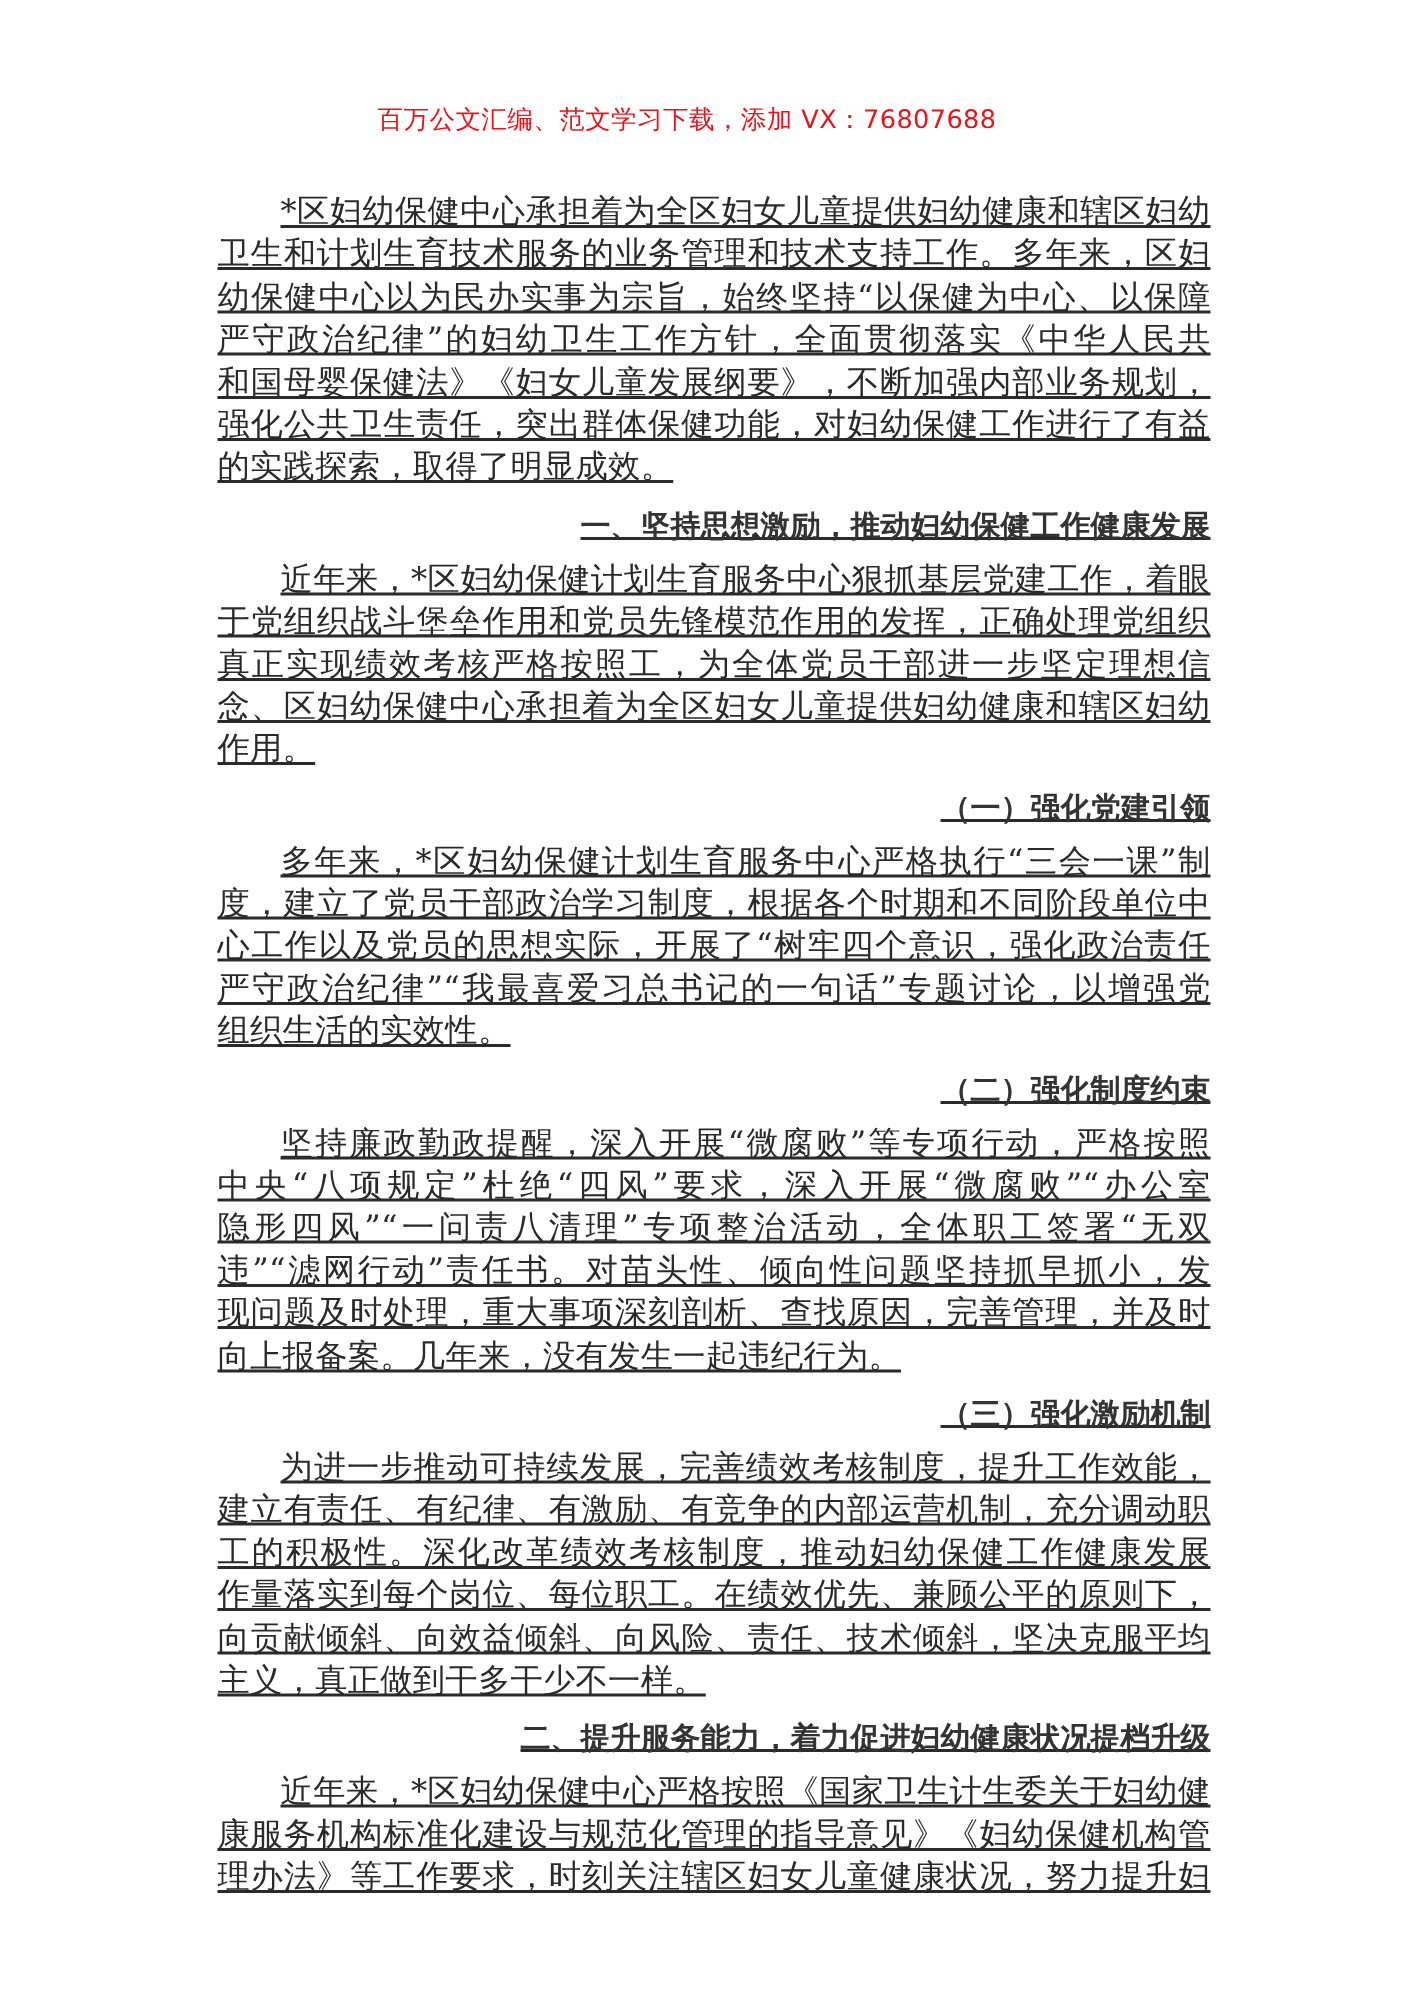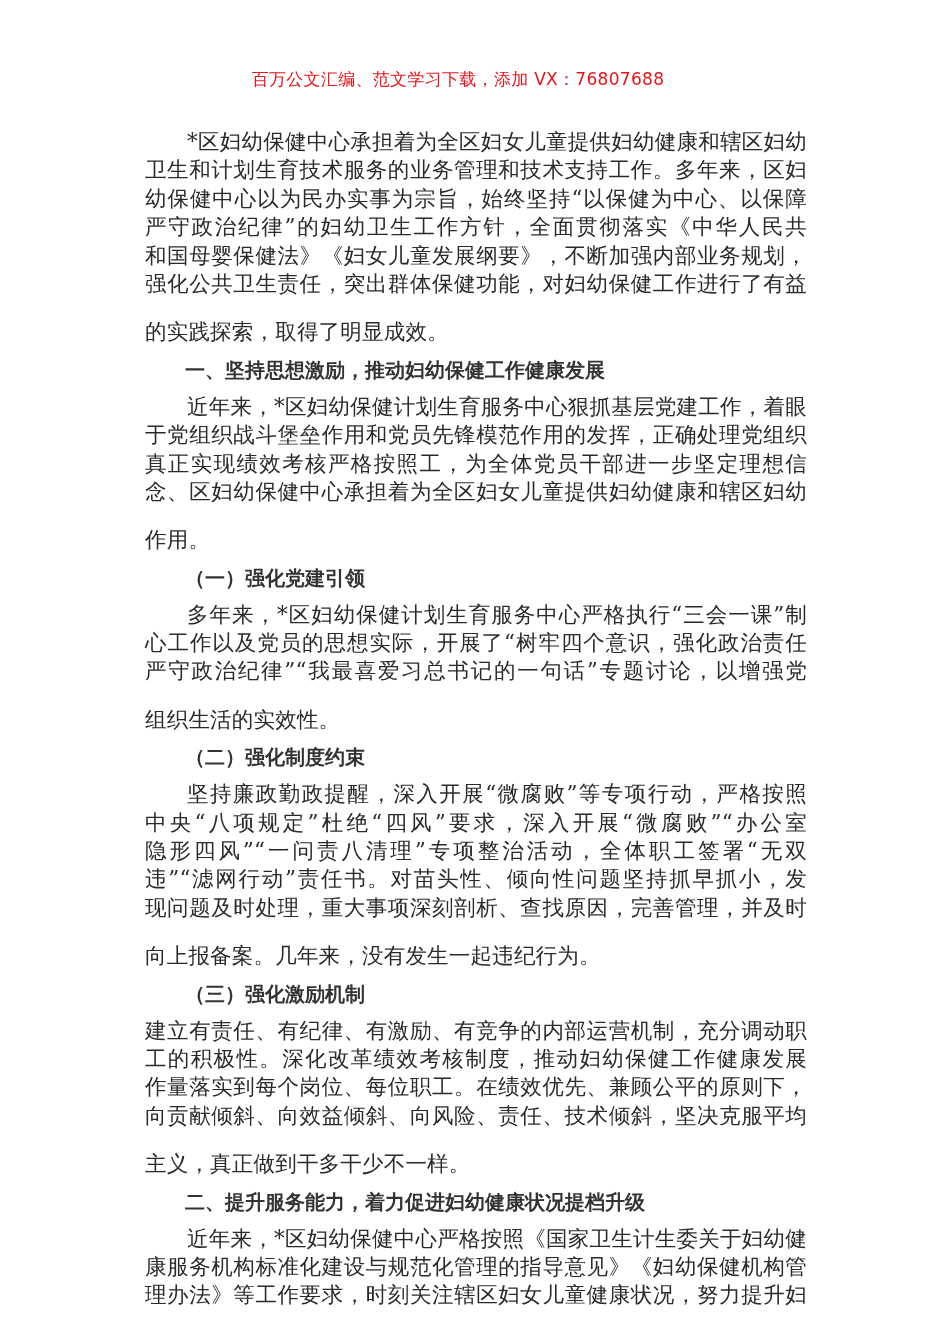--- a/index.html
+++ b/index.html
@@ -1,28 +1,28 @@
 <!DOCTYPE html>
 <html><head>
 <meta charset="utf-8">
 <style>
   html, body { margin: 0; padding: 0; background: #ffffff; }
   body { width: 950px; height: 1344px; position: relative; overflow: hidden;
          font-family: "DejaVu Serif", "Liberation Serif", serif; color: #2a2a2a; }
   .banner { position: absolute; top: 68px; left: 0; width: 916px; text-align: center;
             font-family: "DejaVu Sans", "Liberation Sans", sans-serif; font-size: 17px;
             color: #e8141b; letter-spacing: 0.3px; }
-  .doc { position: absolute; left: 145px; top: 128px; width: 662px; }
+  .doc { position: absolute; left: 145px; top: 128px; width: 662px; text-decoration: underline; }
   .line { height: 28.4px; line-height: 28.4px; font-size: 21.5px; white-space: nowrap;
           text-align: justify; text-align-last: justify; letter-spacing: 0.2px; }
-  .line.last { text-align-last: left; margin-top: 20px; }
+  .line.last { text-align-last: left; }
   .indent { padding-left: 42px; }
   .heading { height: 28px; line-height: 28px; font-size: 20px; font-weight: bold;
              font-family: "DejaVu Sans", "Liberation Sans", sans-serif; color: #333;
-             margin-top: 9px; margin-bottom: 9px; white-space: nowrap; padding-left: 40px; }
+             margin-top: 9px; margin-bottom: 9px; white-space: nowrap; padding-left: 40px; text-align: right; }
   .para { margin: 0; }
 </style>
 </head>
 <body>
 
 <div class="banner">百万公文汇编、范文学习下载，添加 VX：76807688</div>
 
 <div class="doc">
 
   <div class="para">
@@ -40,37 +40,39 @@
     <div class="line indent">近年来，*区妇幼保健计划生育服务中心狠抓基层党建工作，着眼</div>
     <div class="line">于党组织战斗堡垒作用和党员先锋模范作用的发挥，正确处理党组织</div>
     <div class="line">真正实现绩效考核严格按照工，为全体党员干部进一步坚定理想信</div>
     <div class="line">念、区妇幼保健中心承担着为全区妇女儿童提供妇幼健康和辖区妇幼</div>
     <div class="line last">作用。</div>
   </div>
 
   <div class="heading">（一）强化党建引领</div>
   <div class="para">
     <div class="line indent">多年来，*区妇幼保健计划生育服务中心严格执行“三会一课”制</div>
+    <div class="line">度，建立了党员干部政治学习制度，根据各个时期和不同阶段单位中</div>
     <div class="line">心工作以及党员的思想实际，开展了“树牢四个意识，强化政治责任</div>
     <div class="line">严守政治纪律”“我最喜爱习总书记的一句话”专题讨论，以增强党</div>
     <div class="line last">组织生活的实效性。</div>
   </div>
 
   <div class="heading">（二）强化制度约束</div>
   <div class="para">
     <div class="line indent">坚持廉政勤政提醒，深入开展“微腐败”等专项行动，严格按照</div>
     <div class="line">中央“八项规定”杜绝“四风”要求，深入开展“微腐败”“办公室</div>
     <div class="line">隐形四风”“一问责八清理”专项整治活动，全体职工签署“无双</div>
     <div class="line">违”“滤网行动”责任书。对苗头性、倾向性问题坚持抓早抓小，发</div>
     <div class="line">现问题及时处理，重大事项深刻剖析、查找原因，完善管理，并及时</div>
     <div class="line last">向上报备案。几年来，没有发生一起违纪行为。</div>
   </div>
 
   <div class="heading">（三）强化激励机制</div>
   <div class="para">
+    <div class="line indent">为进一步推动可持续发展，完善绩效考核制度，提升工作效能，</div>
     <div class="line">建立有责任、有纪律、有激励、有竞争的内部运营机制，充分调动职</div>
     <div class="line">工的积极性。深化改革绩效考核制度，推动妇幼保健工作健康发展</div>
     <div class="line">作量落实到每个岗位、每位职工。在绩效优先、兼顾公平的原则下，</div>
     <div class="line">向贡献倾斜、向效益倾斜、向风险、责任、技术倾斜，坚决克服平均</div>
     <div class="line last">主义，真正做到干多干少不一样。</div>
   </div>
 
   <div class="heading">二、提升服务能力，着力促进妇幼健康状况提档升级</div>
   <div class="para">
     <div class="line indent">近年来，*区妇幼保健中心严格按照《国家卫生计生委关于妇幼健</div>

